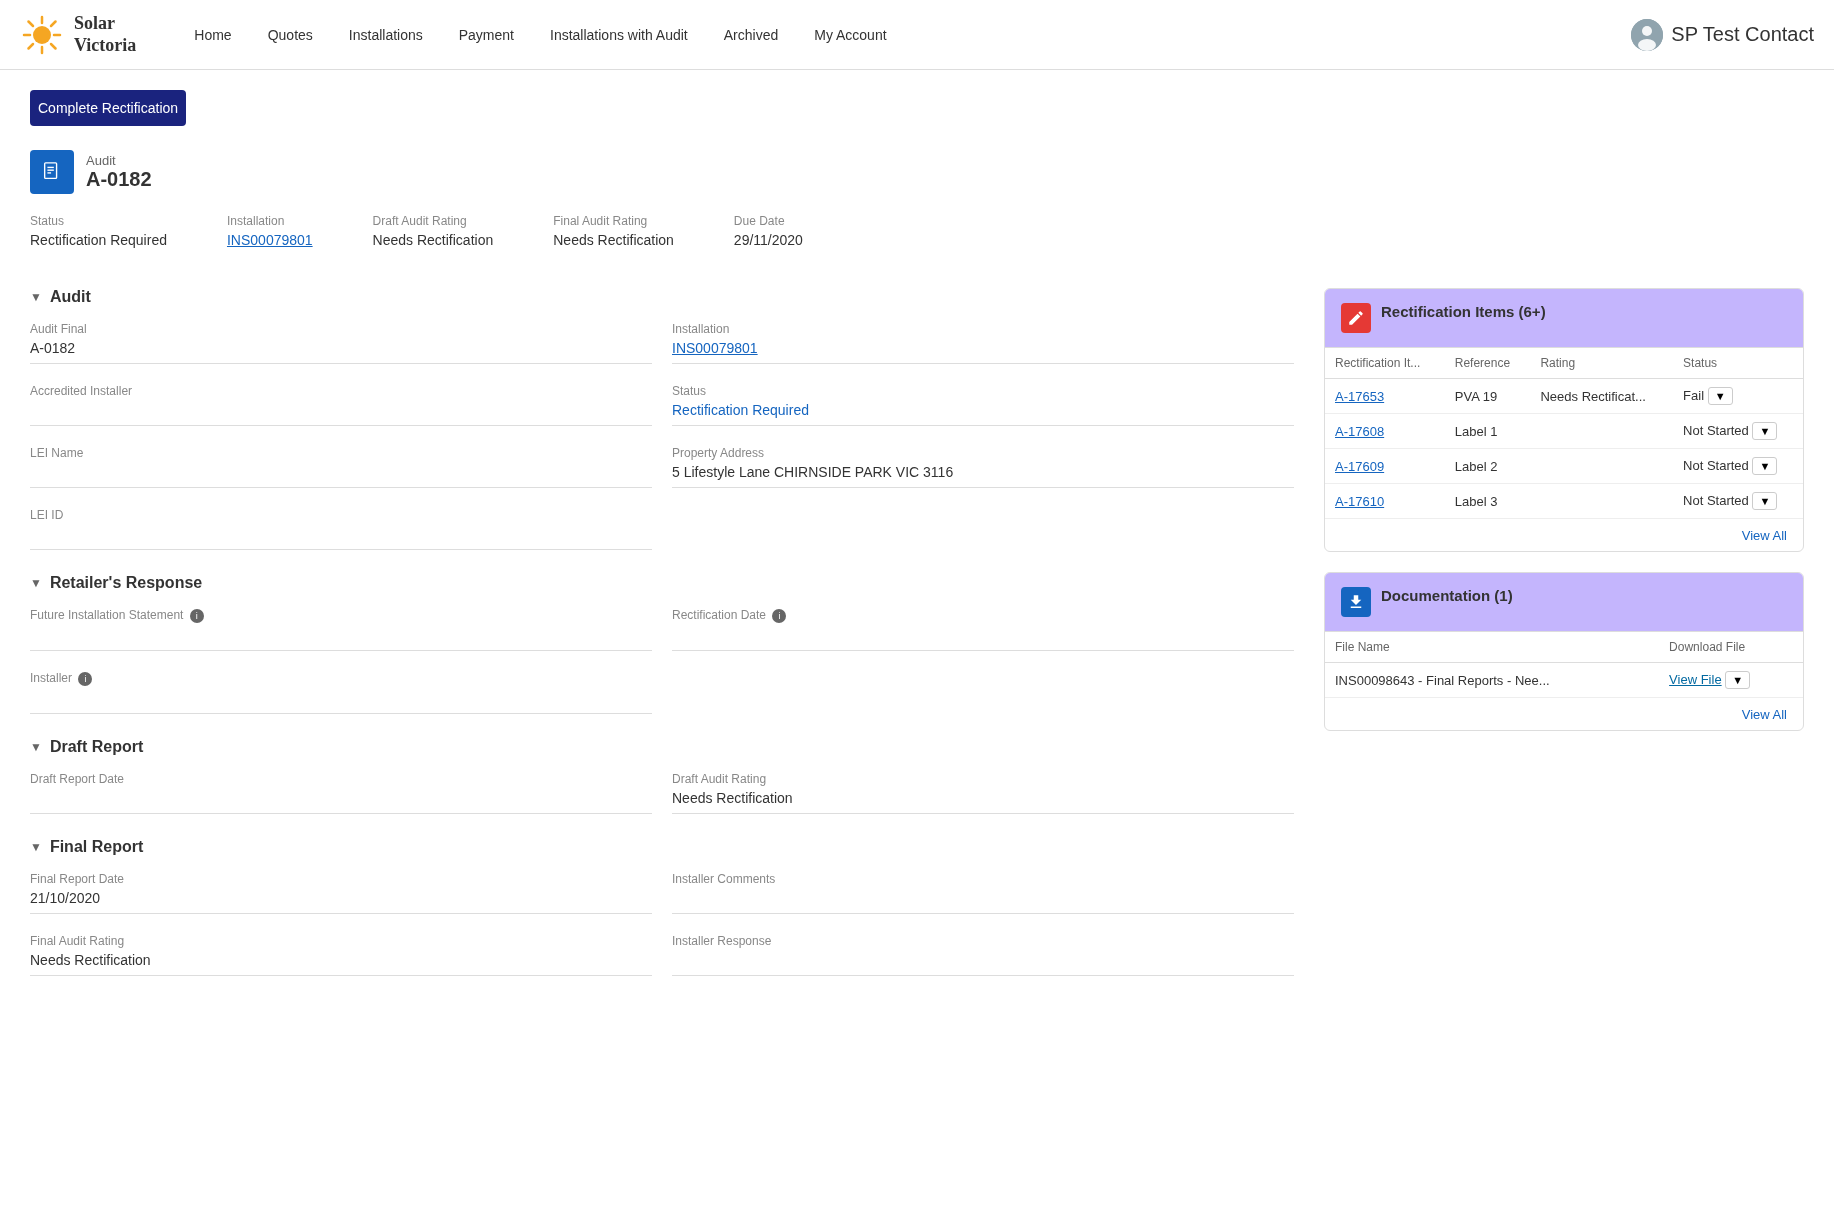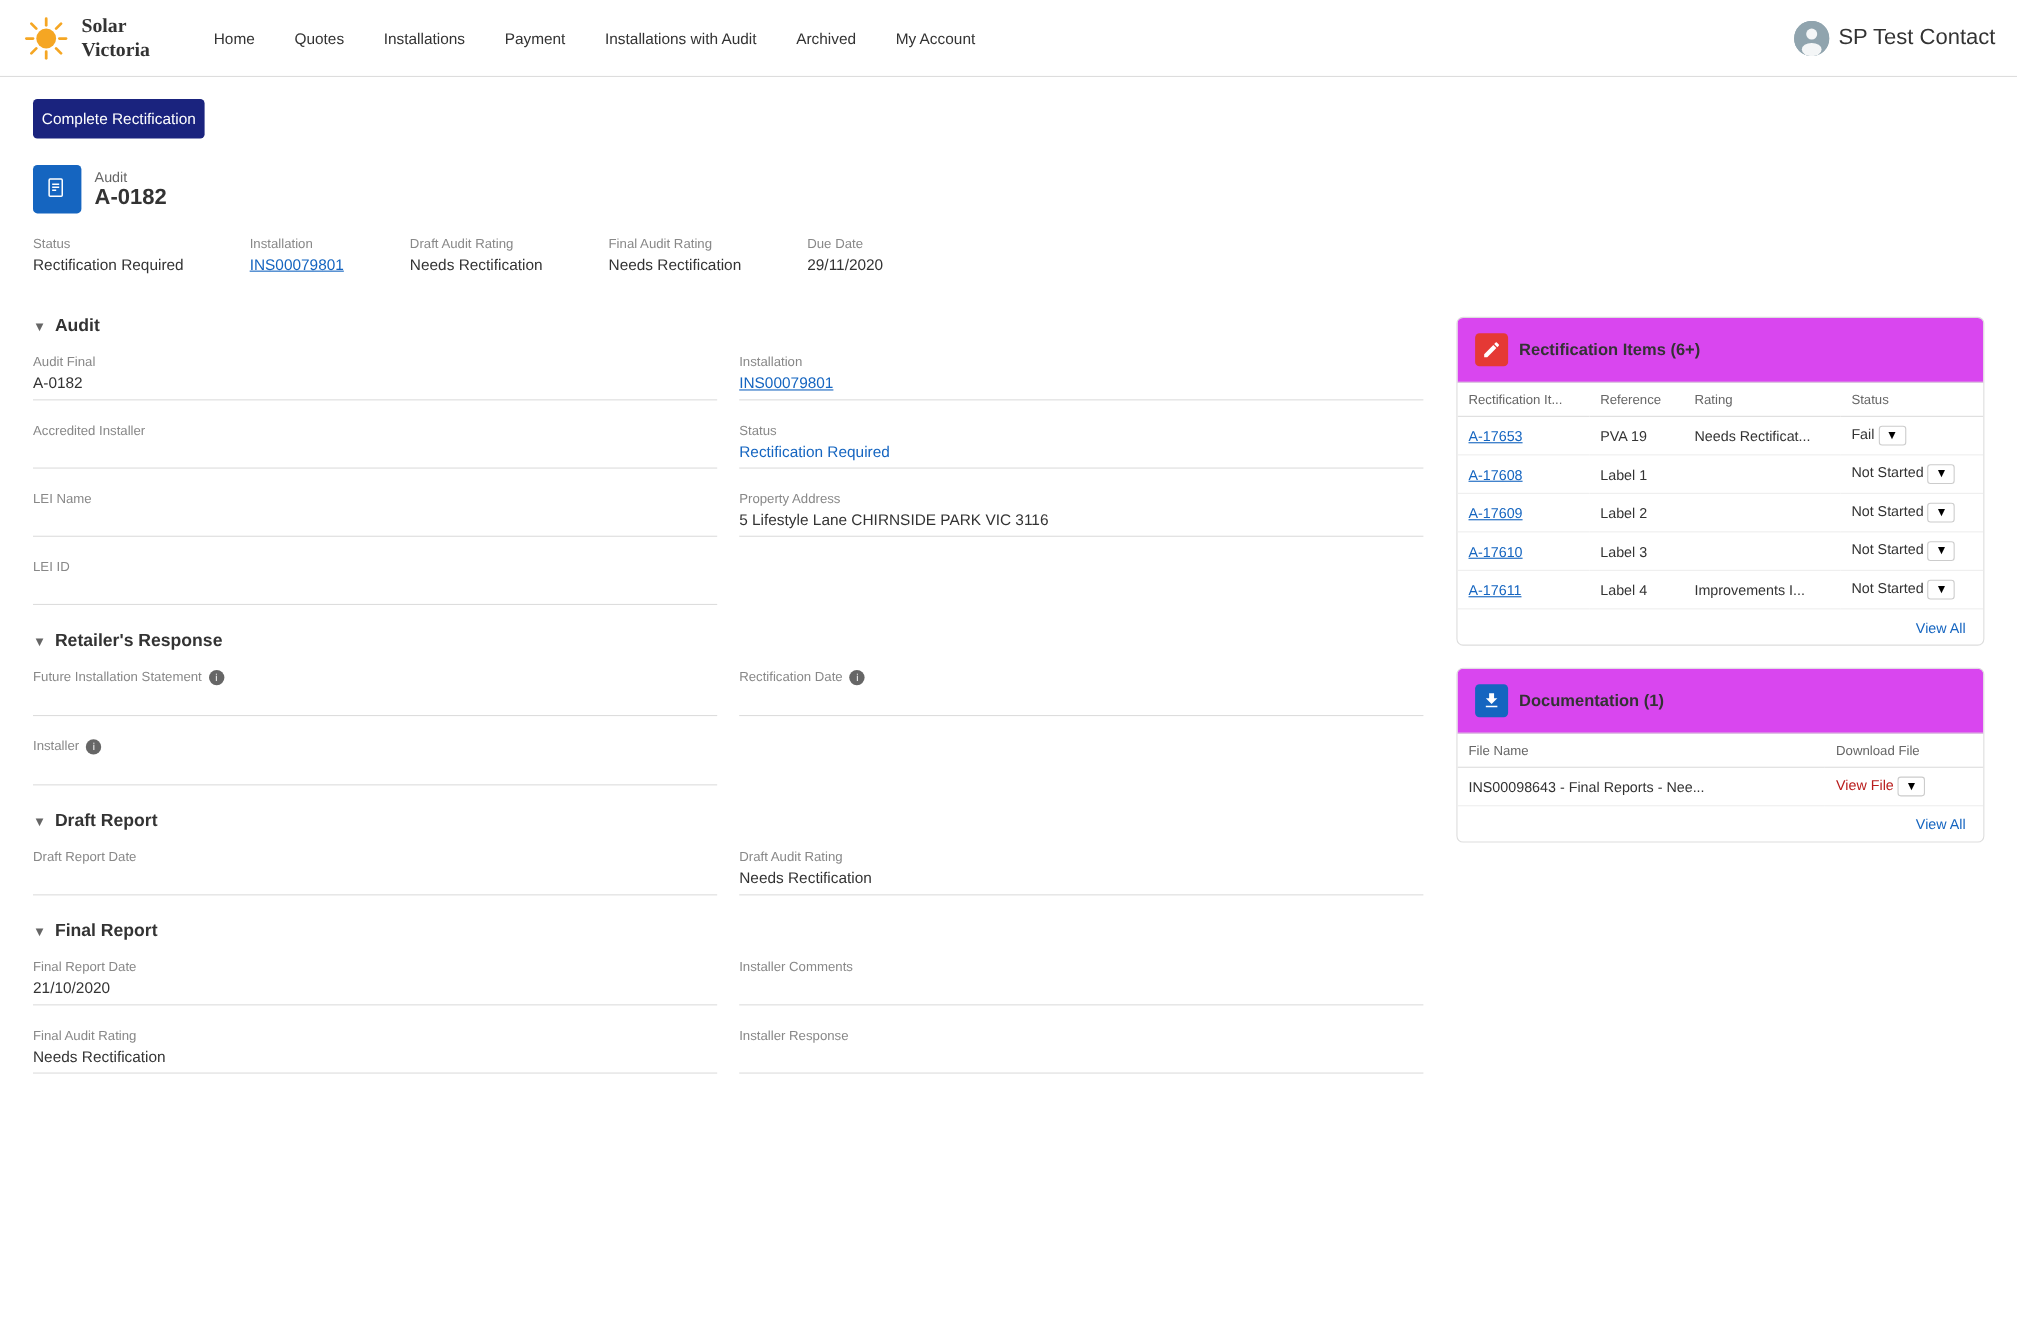--- a/index.html
+++ b/index.html
@@ -86,22 +86,22 @@
       display: inline-flex; align-items: center; justify-content: center;
       width: 14px; height: 14px; border-radius: 50%; background: #666; color: #fff;
       font-size: 9px; margin-left: 3px; cursor: pointer;
     }
 
     
     .card {
       border: 1px solid #ddd; border-radius: 6px; margin-bottom: 20px; overflow: hidden;
     }
     .card-header {
-      display: flex; align-items: center; gap: 10px; padding: 14px 16px;
-      background: #d946ef; border-bottom: 1px solid #ddd;
+      display: flex; gap: 10px; padding: 14px 16px;
+      background: #c4b5fd; border-bottom: 1px solid #ddd;
     }
     .card-header-icon {
       width: 30px; height: 30px; border-radius: 4px; display: flex; align-items: center;
       justify-content: center; color: #fff; font-size: 14px;
     }
     .card-header-icon.red { background: #e53935; }
     .card-header-icon.blue { background: #1565c0; }
     .card-header h4 { font-size: 15px; font-weight: bold; color: #333; }
 
     table { width: 100%; border-collapse: collapse; }
@@ -378,29 +378,20 @@
     </tr>
               <tr>
       <td class="link">A-17610</td>
       <td>Label 3</td>
       <td></td>
       <td>
         Not Started
         <button class="dropdown-btn">▼</button>
       </td>
     </tr>
-              <tr>
-      <td class="link">A-17611</td>
-      <td>Label 4</td>
-      <td>Improvements I...</td>
-      <td>
-        Not Started
-        <button class="dropdown-btn">▼</button>
-      </td>
-    </tr>
             </tbody>
         </table>
         <div class="view-all-row">
           <a class="view-all-link">View All</a>
         </div>
       </div>
 
       <div class="card">
         <div class="card-header">
           <div class="card-header-icon blue">
@@ -414,21 +405,21 @@
           <thead>
             <tr>
               <th>File Name</th>
               <th>Download File</th>
             </tr>
           </thead>
           <tbody id="documentation-tbody">
           <tr>
       <td>INS00098643 - Final Reports - Nee...</td>
       <td>
-        <span style="color:#b91c1c;cursor:pointer;">View File</span>
+        <span style="color:#0369a1;cursor:pointer;text-decoration:underline;">View File</span>
         <button class="dropdown-btn">▼</button>
       </td>
     </tr>
             </tbody>
         </table>
         <div class="view-all-row">
           <a class="view-all-link">View All</a>
         </div>
       </div>
 

